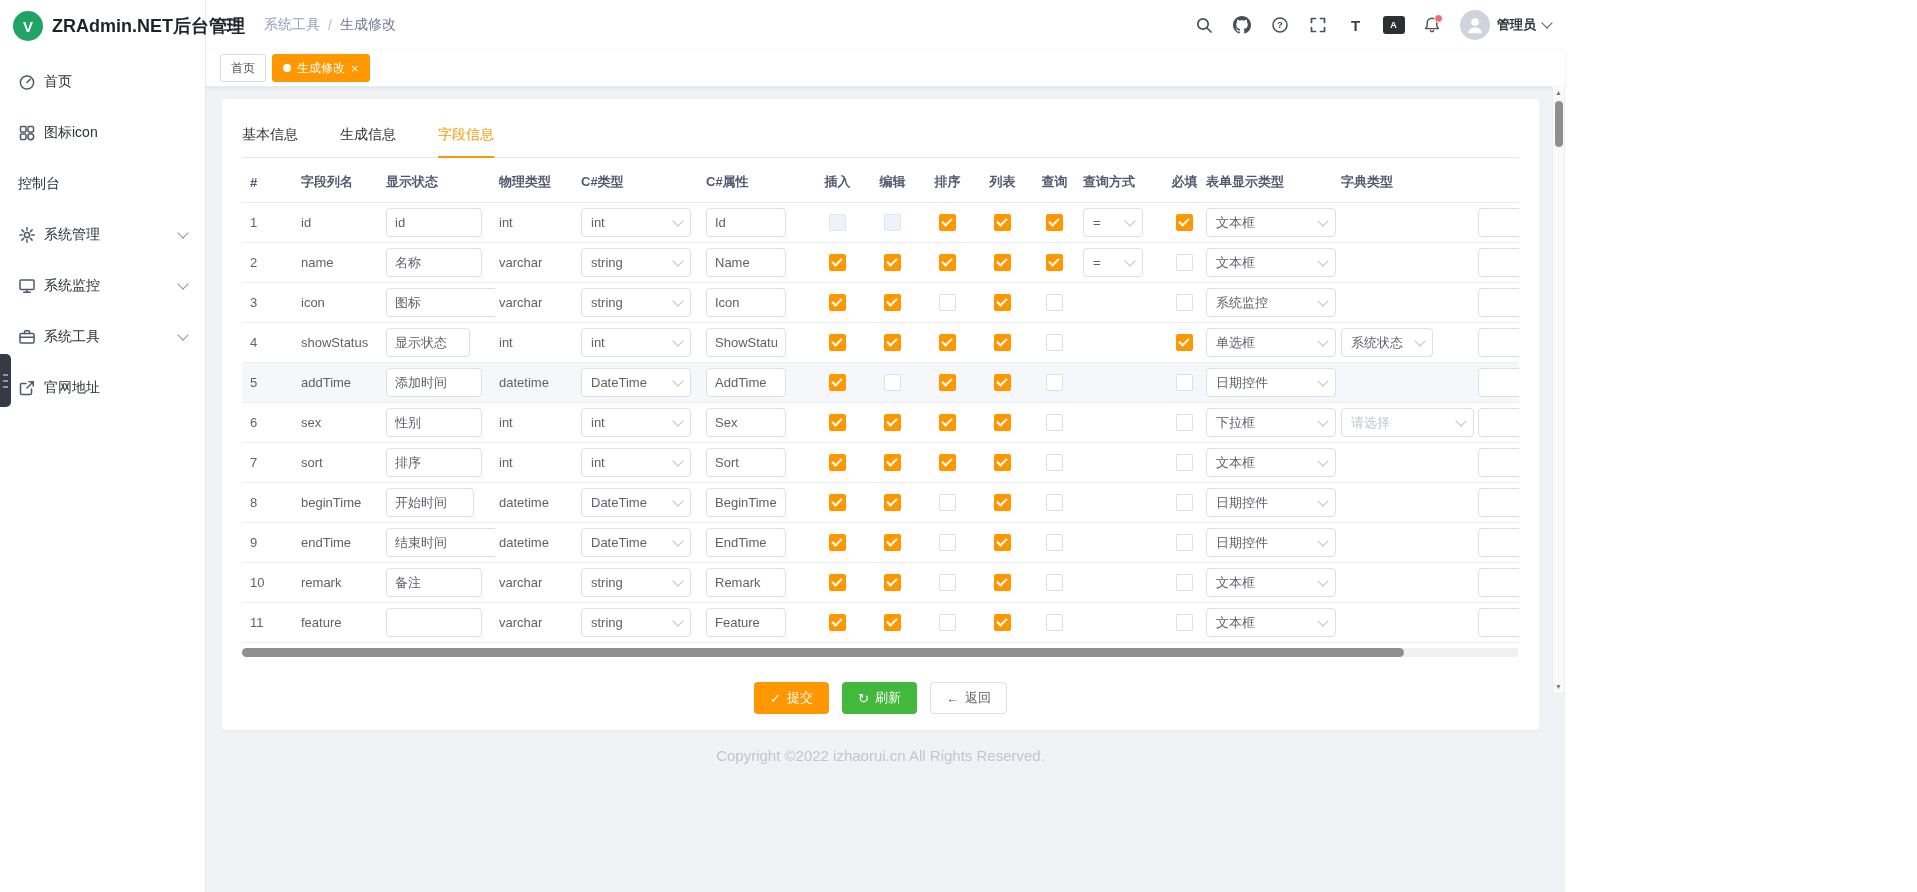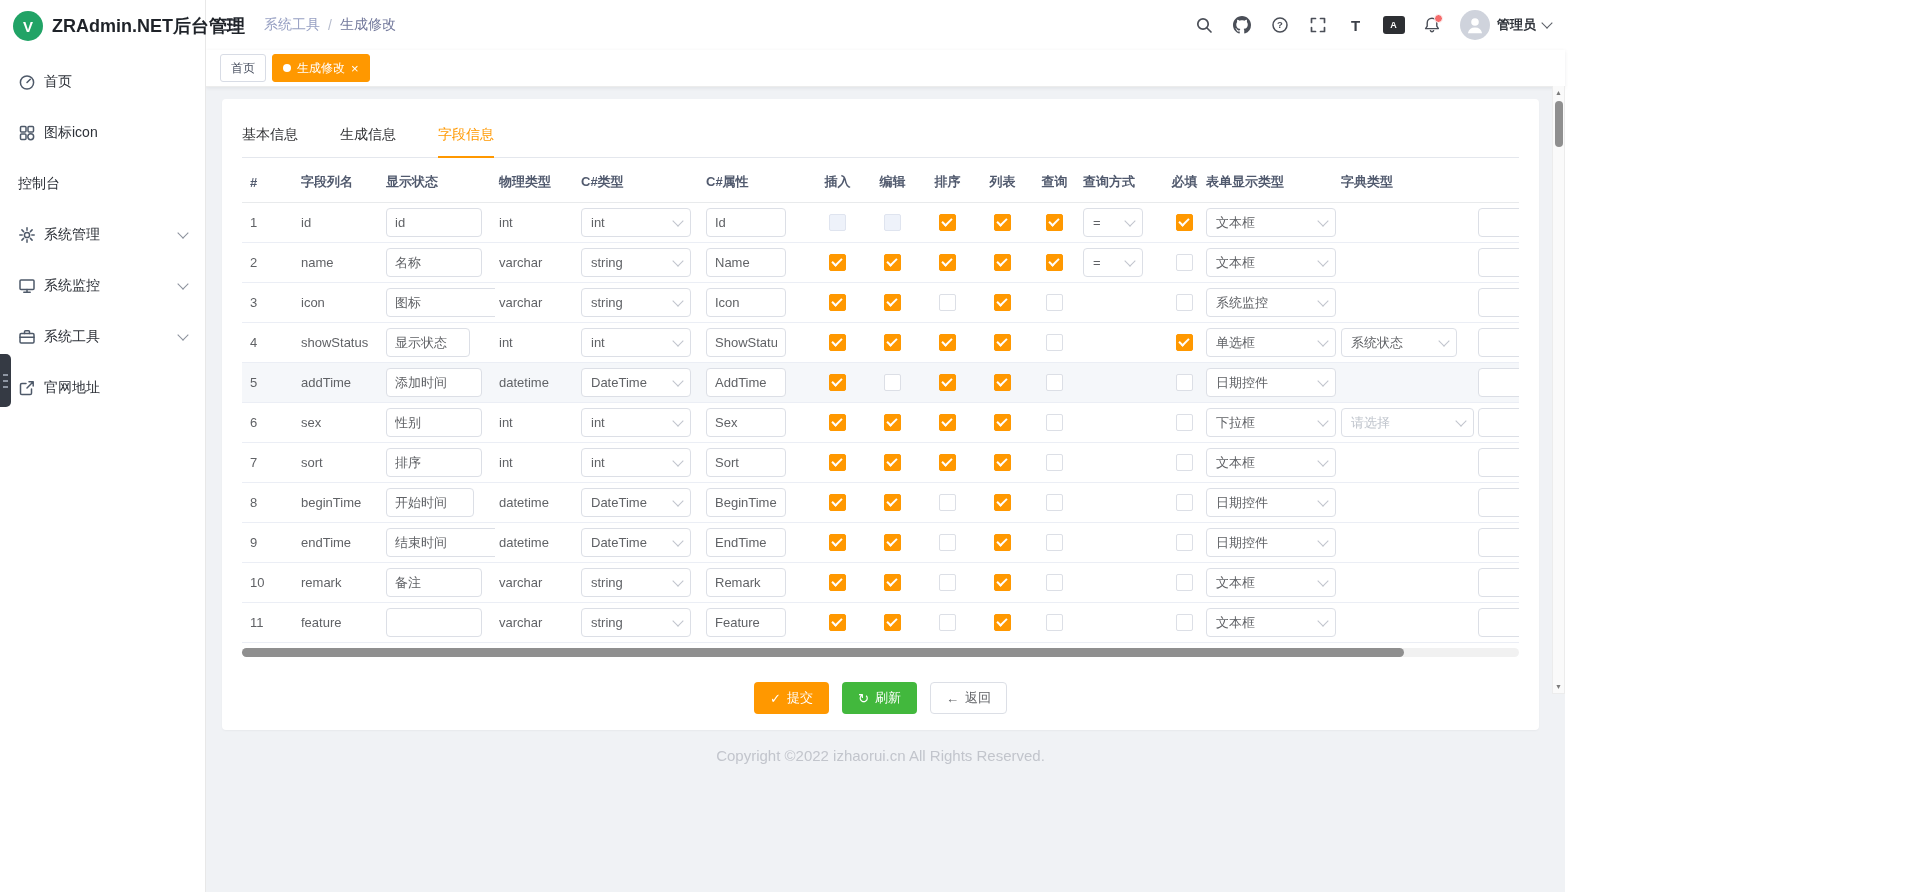--- a/index.html
+++ b/index.html
@@ -401,21 +401,21 @@
                   <td class="c-cb"><span class="cb checked"></span></td>
                   <td class="c-cb"><span class="cb checked"></span></td>
                   <td class="c-cb"><span class="cb checked"></span></td>
                   <td class="c-cb"><span class="cb"></span></td>
                   <td></td>
                   <td class="c-cb"><span class="cb checked"></span></td>
                   <td><div class="sel" style="width: 130px;">
                       <span class="sel-text">单选框</span>
                       <span class="sel-arrow"></span>
                     </div></td>
-                  <td><div class="sel" style="width: 116px;">
+                  <td><div class="sel" style="width: 92px;">
                       <span class="sel-text">系统状态</span>
                       <span class="sel-arrow"></span>
                     </div></td>
                   <td><input class="tin" style="width: 96px;"></td>
                 </tr>
                 <tr class="hl">
                   <td>5</td>
                   <td>addTime</td>
                   <td><input class="tin" value="添加时间" style="width: 96px;"></td>
                   <td>datetime</td>

